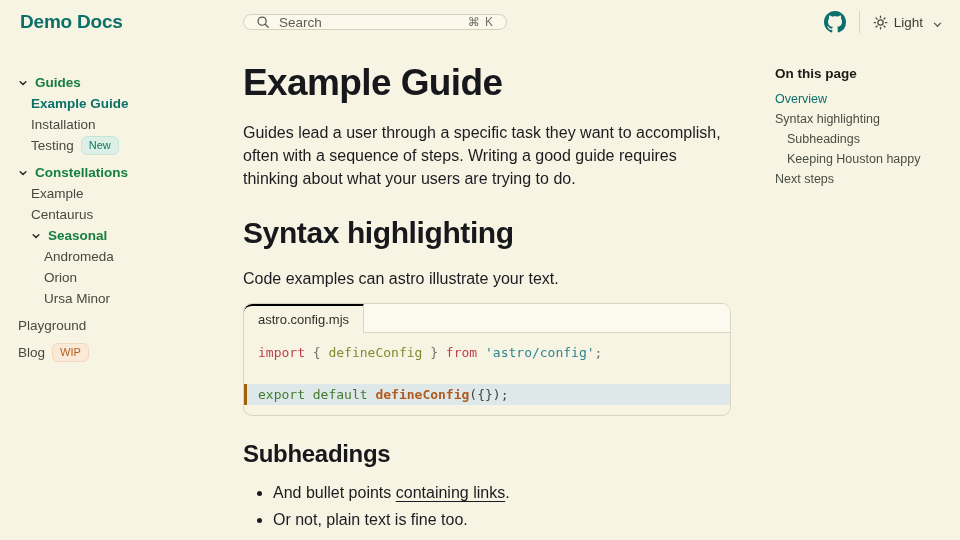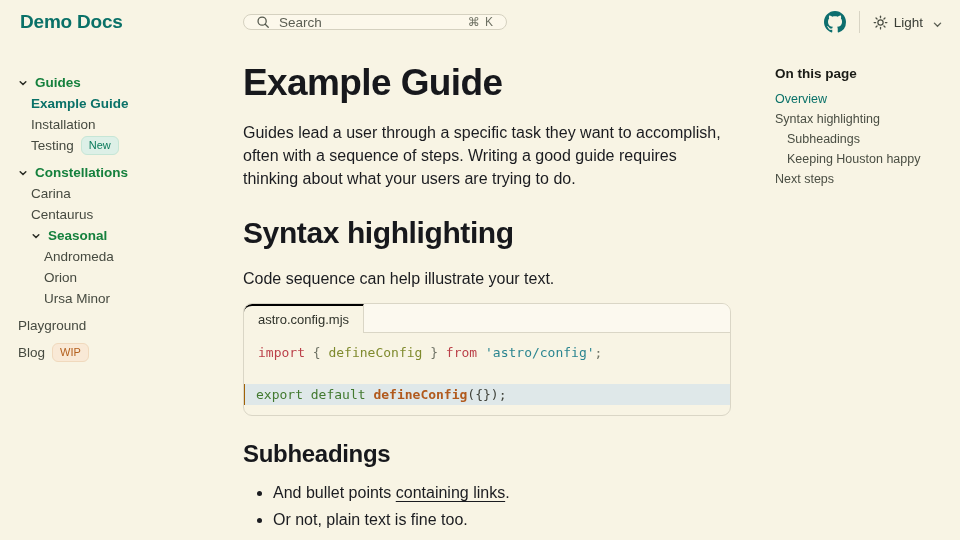--- a/index.html
+++ b/index.html
@@ -59,21 +59,21 @@
   .code-frame { margin-top:13px; border:1px solid #dad6c6; border-radius:9px; overflow:hidden; background:#f8f4e4; }
   .tabs { display:flex; height:29px; }
   .tab {
     display:flex; align-items:center; padding:0 14px; font-size:13px; color:#2f322a;
     background:#f8f4e4; border-top:2px solid #000000; border-right:1px solid #dad6c6;
     border-top-left-radius:8px; cursor:pointer;
   }
   .tab-rest { flex:1; background:#fcf9ef; border-bottom:1px solid #dad6c6; }
   pre.code { margin:0; padding:9px 0 10px; font-family:"DejaVu Sans Mono", monospace; font-size:13px; line-height:21px; }
   .code-line { padding:0 14px; white-space:pre; }
-  .code-line.hl { background:#dfe8e9; border-left:1px solid #a16207; padding-left:11px; }
+  .code-line.hl { background:#dfe8e9; border-left:3px solid #a16207; padding-left:11px; }
   .tok-kw  { color:#bb4049; }
   .tok-pun { color:#6e7265; }
   .tok-fn  { color:#7f8a2d; }
   .tok-str { color:#2a8590; }
   .tok-kw2 { color:#42792f; }
   .tok-fnb { color:#b15a1d; font-weight:700; }
   .tok-pun2{ color:#41443c; }
 
   ul.bullets { margin:15px 0 0; padding-left:30px; font-size:16px; color:#1b1c20; }
   ul.bullets li { line-height:19px; margin-bottom:8px; }
@@ -160,21 +160,21 @@
       </div>
       <div class="s-item group lv0">
         <span class="chv">
           <svg width="10" height="10" viewBox="0 0 16 16" fill="none" stroke="currentColor" stroke-width="2.4" stroke-linecap="round">
             <path d="M3.5 6l4.5 4.5L12.5 6"></path>
           </svg>
         </span>
         <span>Constellations</span>
       </div>
       <div class="s-item link lv1">
-        <span>Carina</span>
+        <span>Example</span>
       </div>
       <div class="s-item link lv1">
         <span>Centaurus</span>
       </div>
       <div class="s-item group lv1">
         <span class="chv">
           <svg width="10" height="10" viewBox="0 0 16 16" fill="none" stroke="currentColor" stroke-width="2.4" stroke-linecap="round">
             <path d="M3.5 6l4.5 4.5L12.5 6"></path>
           </svg>
         </span>
@@ -196,21 +196,21 @@
         <span>Blog</span>
         <span class="badge wip">WIP</span>
       </div>
     </nav>
 
   <main>
     <h1 class="page-title">Example Guide</h1>
     <p class="body-text">Guides lead a user through a specific task they want to accomplish, often with a sequence of steps. Writing a good guide requires thinking about what your users are trying to do.</p>
 
     <h2 class="sec-title">Syntax highlighting</h2>
-    <p class="body-text">Code sequence can help illustrate your text.</p>
+    <p class="body-text">Code examples can astro illustrate your text.</p>
 
     <figure class="code-frame" style="margin:13px 0 0;">
       <div class="tabs">
         <div class="tab">
           <span>astro.config.mjs</span>
         </div>
         <div class="tab-rest"></div>
       </div>
       <pre class="code" id="code"><div class="code-line"><span class="tok-kw">import</span><span class="tok-pun"> { </span><span class="tok-fn">defineConfig</span><span class="tok-pun"> } </span><span class="tok-kw">from</span><span class="tok-pun"> </span><span class="tok-str">'astro/config'</span><span class="tok-pun">;</span></div><div class="code-line"><span class="tok-pun"> </span></div><div class="code-line hl"><span class="tok-kw2">export</span><span class="tok-pun"> </span><span class="tok-kw2">default</span><span class="tok-pun"> </span><span class="tok-fnb">defineConfig</span><span class="tok-pun2">({});</span></div></pre>
     </figure>

